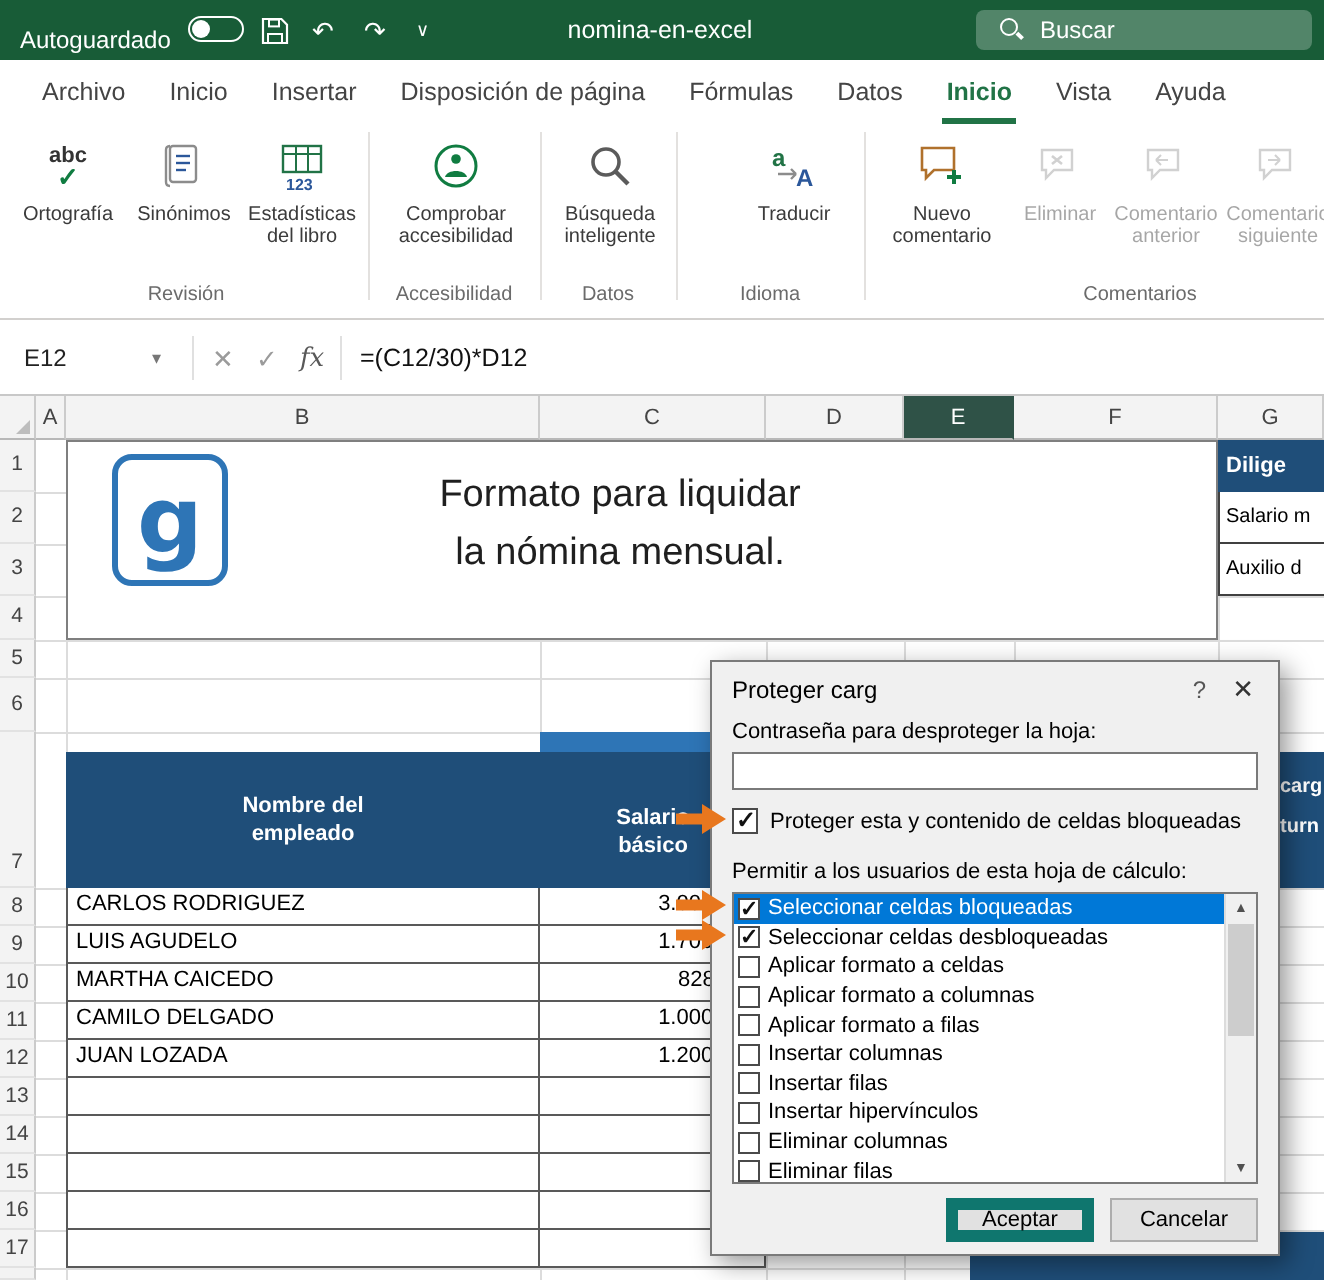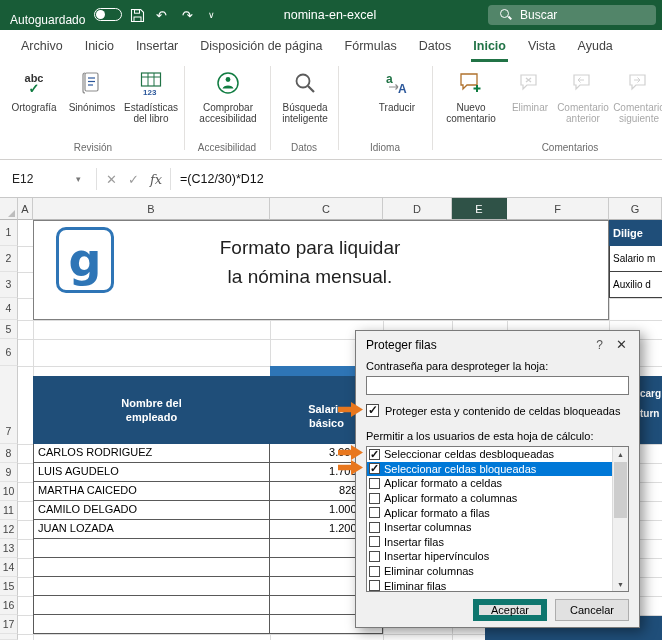--- a/index.html
+++ b/index.html
@@ -350,39 +350,39 @@
   <div class="cellC" style="top:558px"></div>
   <div class="cellB" style="top:577px"></div>
   <div class="cellC" style="top:577px"></div>
   <div class="cellB" style="top:596px"></div>
   <div class="cellC" style="top:596px"></div>
   <div class="cellB" style="top:615px"></div>
   <div class="cellC" style="top:615px"></div>
   <div class="strip"></div>
 
   <div class="dialog">
-    <div class="dlg-title">Proteger filas</div>
+    <div class="dlg-title">Proteger carg</div>
     <div class="dlg-help">?</div>
     <div class="dlg-close">✕</div>
     <div class="dlg-label" style="top:29px">Contraseña para desproteger la hoja:</div>
     <input class="dlg-input" value="" style="">
     <div class="dlg-cbrow">
       <span class="cbx checked"></span>
       <span>Proteger esta y contenido de celdas bloqueadas</span>
     </div>
     <div class="dlg-label" style="top:99px">Permitir a los usuarios de esta hoja de cálculo:</div>
     <div class="listbox">
       <div class="opts">
+        <div class="opt checked selected">
+            <span class="ocb"></span>
+            <span class="olabel">Seleccionar celdas bloqueadas</span>
+          </div>
         <div class="opt checked">
             <span class="ocb"></span>
             <span class="olabel">Seleccionar celdas desbloqueadas</span>
-          </div>
-        <div class="opt checked selected">
-            <span class="ocb"></span>
-            <span class="olabel">Seleccionar celdas bloqueadas</span>
           </div>
         <div class="opt">
             <span class="ocb"></span>
             <span class="olabel">Aplicar formato a celdas</span>
           </div>
         <div class="opt">
             <span class="ocb"></span>
             <span class="olabel">Aplicar formato a columnas</span>
           </div>
         <div class="opt">

